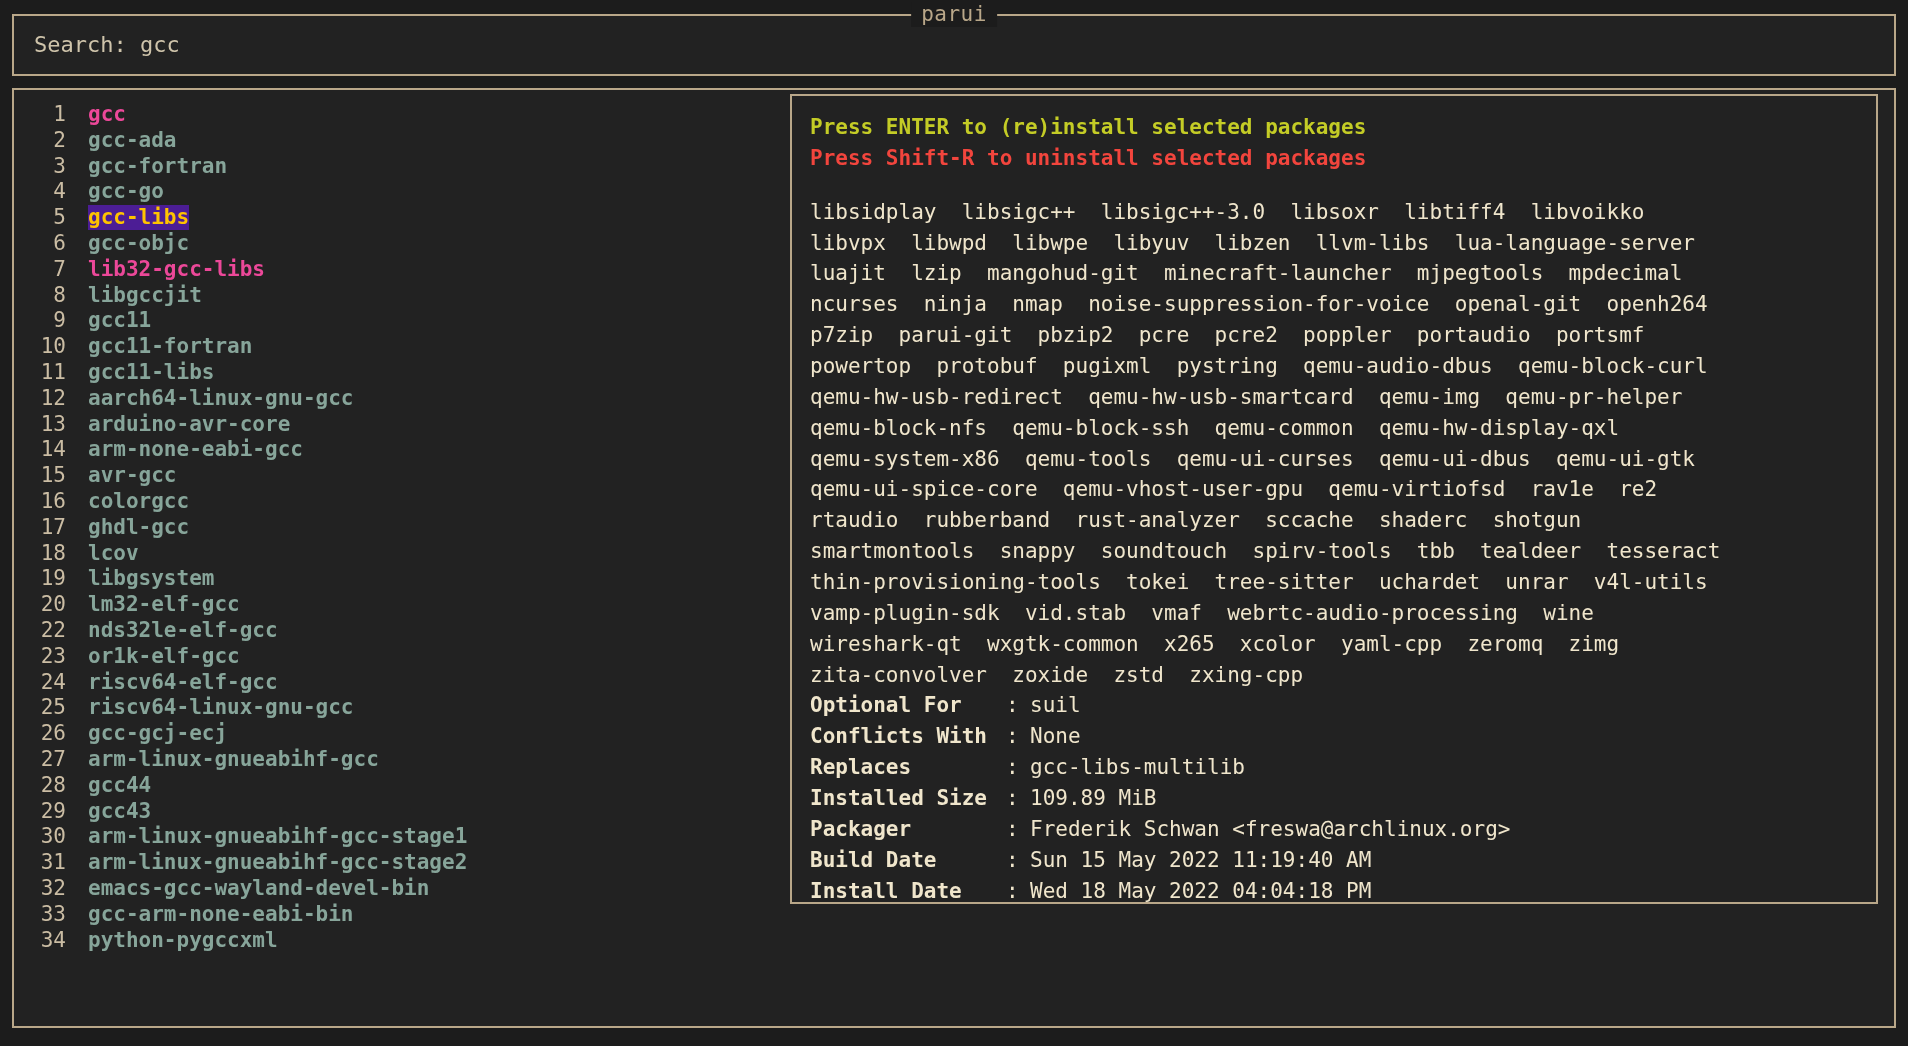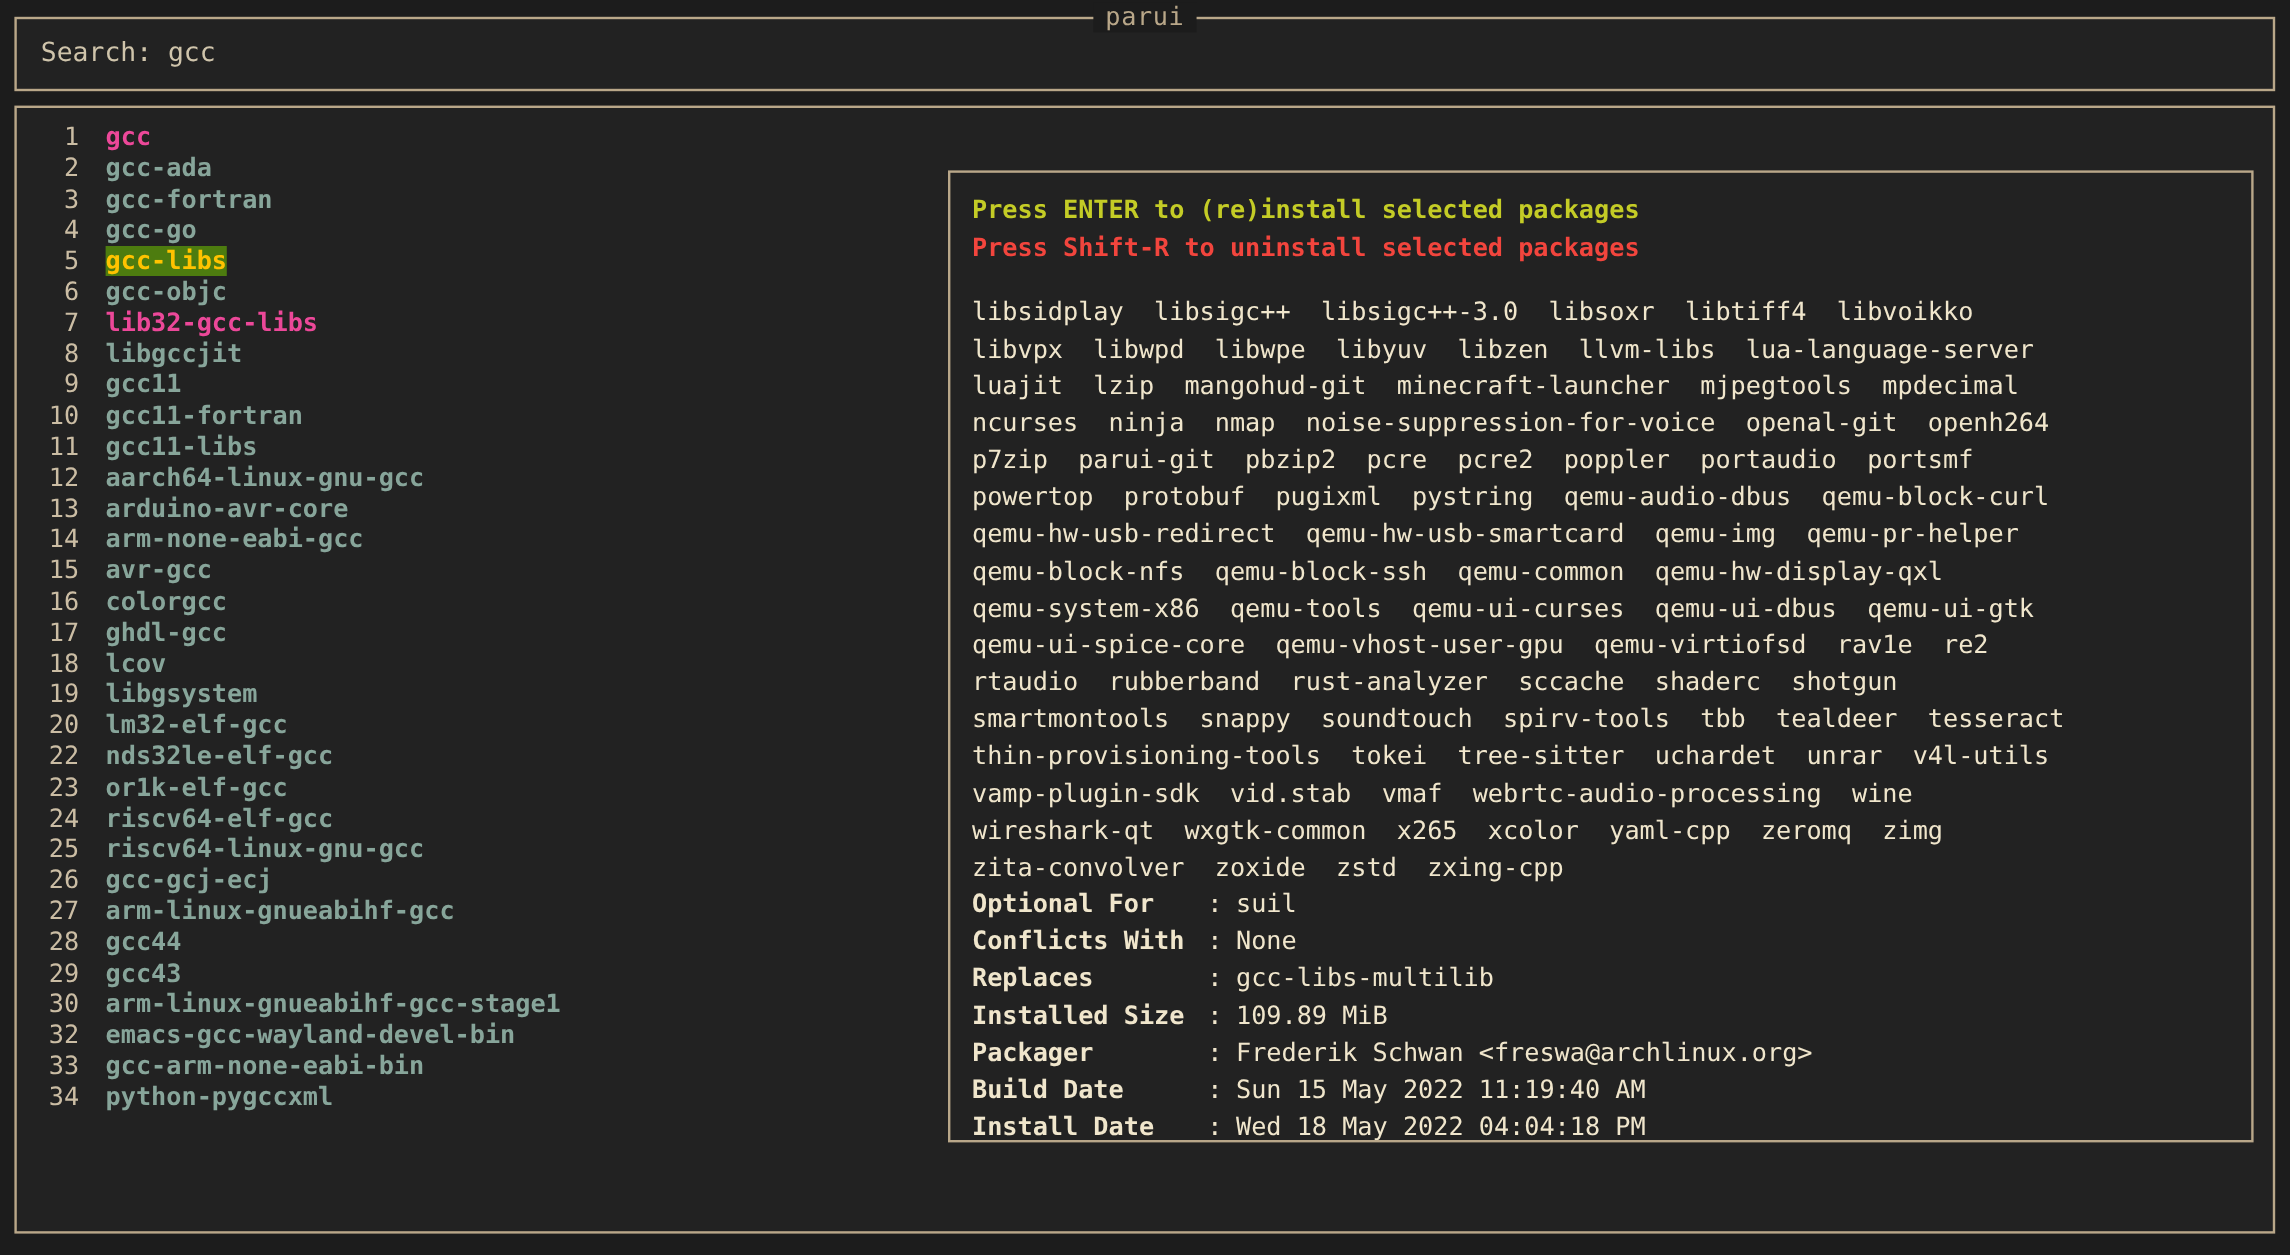--- a/index.html
+++ b/index.html
@@ -79,35 +79,34 @@
     color: #cbbda4;
     font-weight: normal;
   }
   .pkg-name {
     margin-left: 22px;
     color: #87a59a;
     font-weight: bold;
   }
   .pkg-name.installed { color: #ec4899; }
   .pkg-name.selected {
-    background: #4d7c0f;
+    background: #4c1d95;
     color: #ffc300;
   }
 
   
   #info-outer {
     flex: 1;
     padding: 4px 16px 0 16px;
     min-width: 0;
   }
   #info-panel {
     height: 810px;
     padding: 16px 4px 0 18px;
     overflow: hidden;
-    margin-top: 48px;
   }
 
   .hint {
     font-size: 21px;
     font-weight: bold;
     white-space: pre;
     line-height: 1.47;
   }
   .hint.install { color: #c4cc26; }
   .hint.uninstall { color: #f2453d; }
@@ -174,20 +173,21 @@
       <div class="pkg-row"><span class="pkg-index">20</span><span class="pkg-name">lm32-elf-gcc</span></div>
       <div class="pkg-row"><span class="pkg-index">22</span><span class="pkg-name">nds32le-elf-gcc</span></div>
       <div class="pkg-row"><span class="pkg-index">23</span><span class="pkg-name">or1k-elf-gcc</span></div>
       <div class="pkg-row"><span class="pkg-index">24</span><span class="pkg-name">riscv64-elf-gcc</span></div>
       <div class="pkg-row"><span class="pkg-index">25</span><span class="pkg-name">riscv64-linux-gnu-gcc</span></div>
       <div class="pkg-row"><span class="pkg-index">26</span><span class="pkg-name">gcc-gcj-ecj</span></div>
       <div class="pkg-row"><span class="pkg-index">27</span><span class="pkg-name">arm-linux-gnueabihf-gcc</span></div>
       <div class="pkg-row"><span class="pkg-index">28</span><span class="pkg-name">gcc44</span></div>
       <div class="pkg-row"><span class="pkg-index">29</span><span class="pkg-name">gcc43</span></div>
       <div class="pkg-row"><span class="pkg-index">30</span><span class="pkg-name">arm-linux-gnueabihf-gcc-stage1</span></div>
+      <div class="pkg-row"><span class="pkg-index">31</span><span class="pkg-name">arm-linux-gnueabihf-gcc-stage2</span></div>
       <div class="pkg-row"><span class="pkg-index">32</span><span class="pkg-name">emacs-gcc-wayland-devel-bin</span></div>
       <div class="pkg-row"><span class="pkg-index">33</span><span class="pkg-name">gcc-arm-none-eabi-bin</span></div>
       <div class="pkg-row"><span class="pkg-index">34</span><span class="pkg-name">python-pygccxml</span></div>
     </div>
 
   <div id="info-outer">
     <div class="panel" id="info-panel">
 
       <div class="hint install">Press ENTER to (re)install selected packages</div>
       <div class="hint uninstall">Press Shift-R to uninstall selected packages</div>

